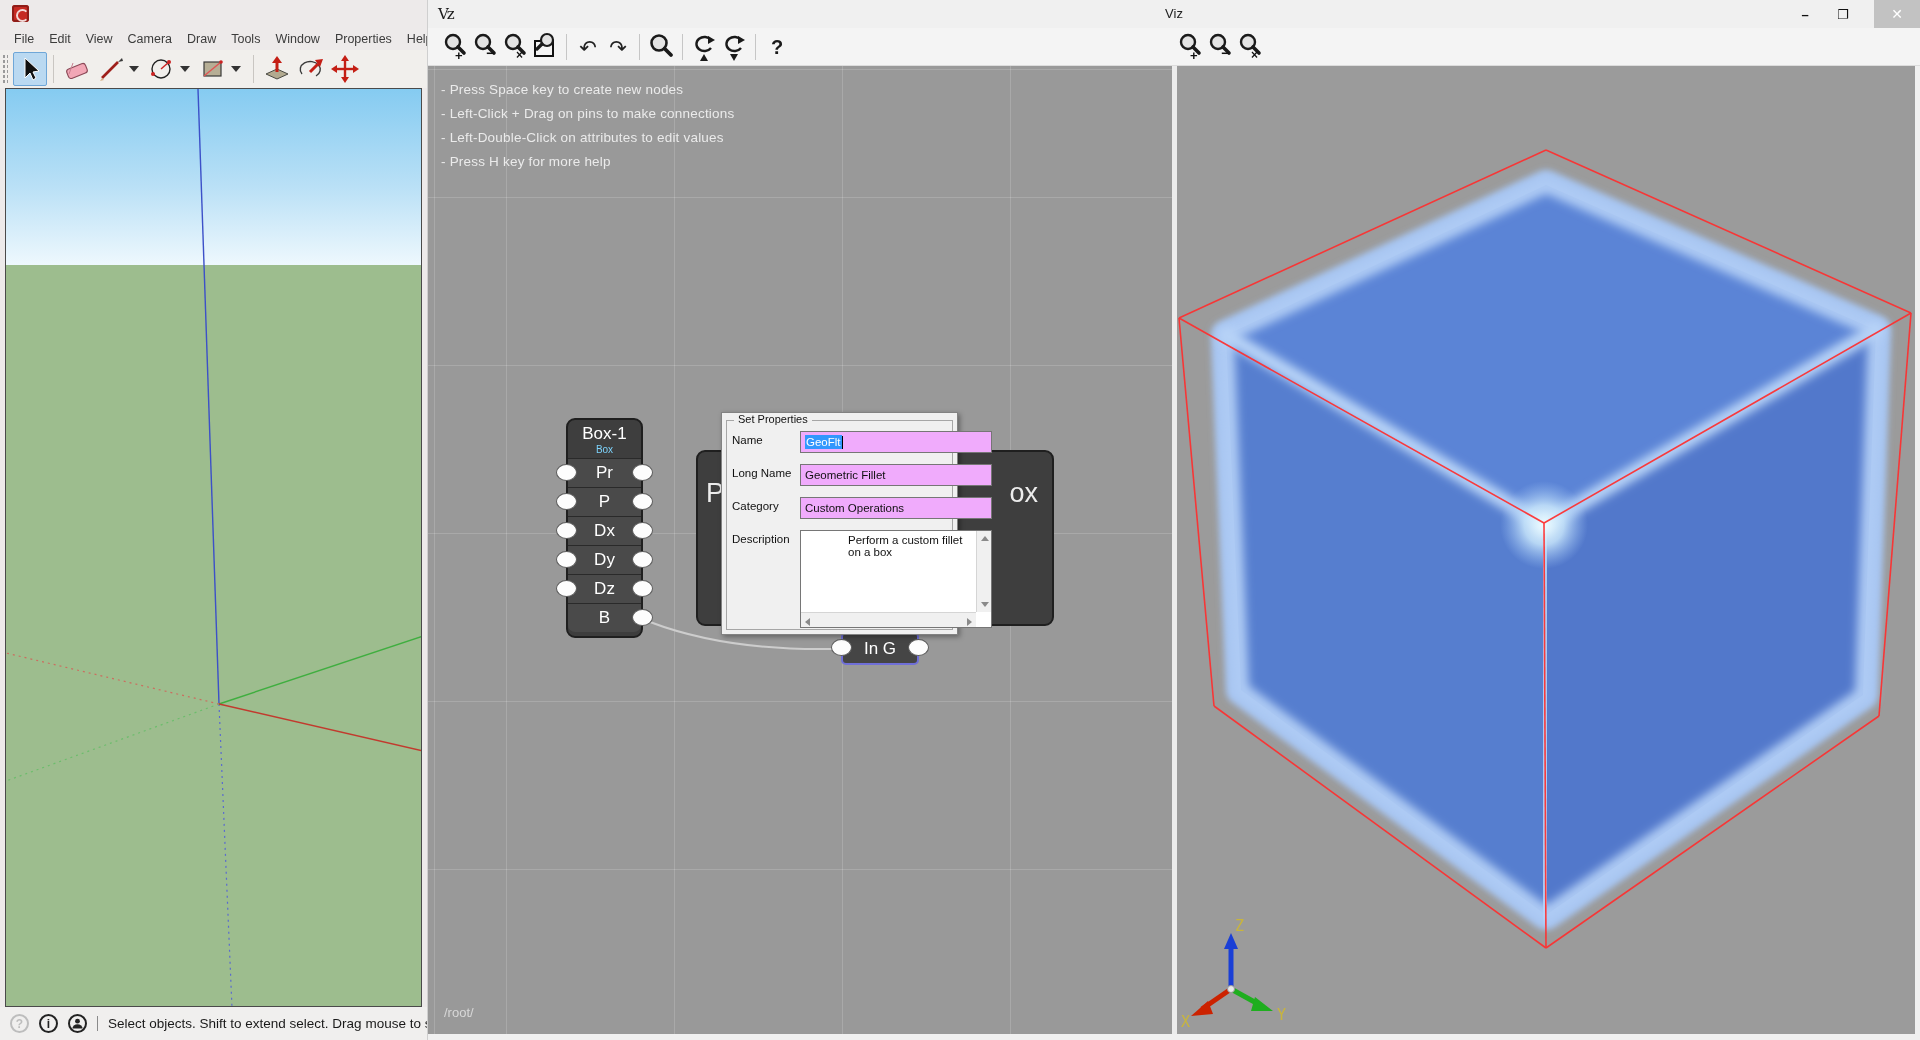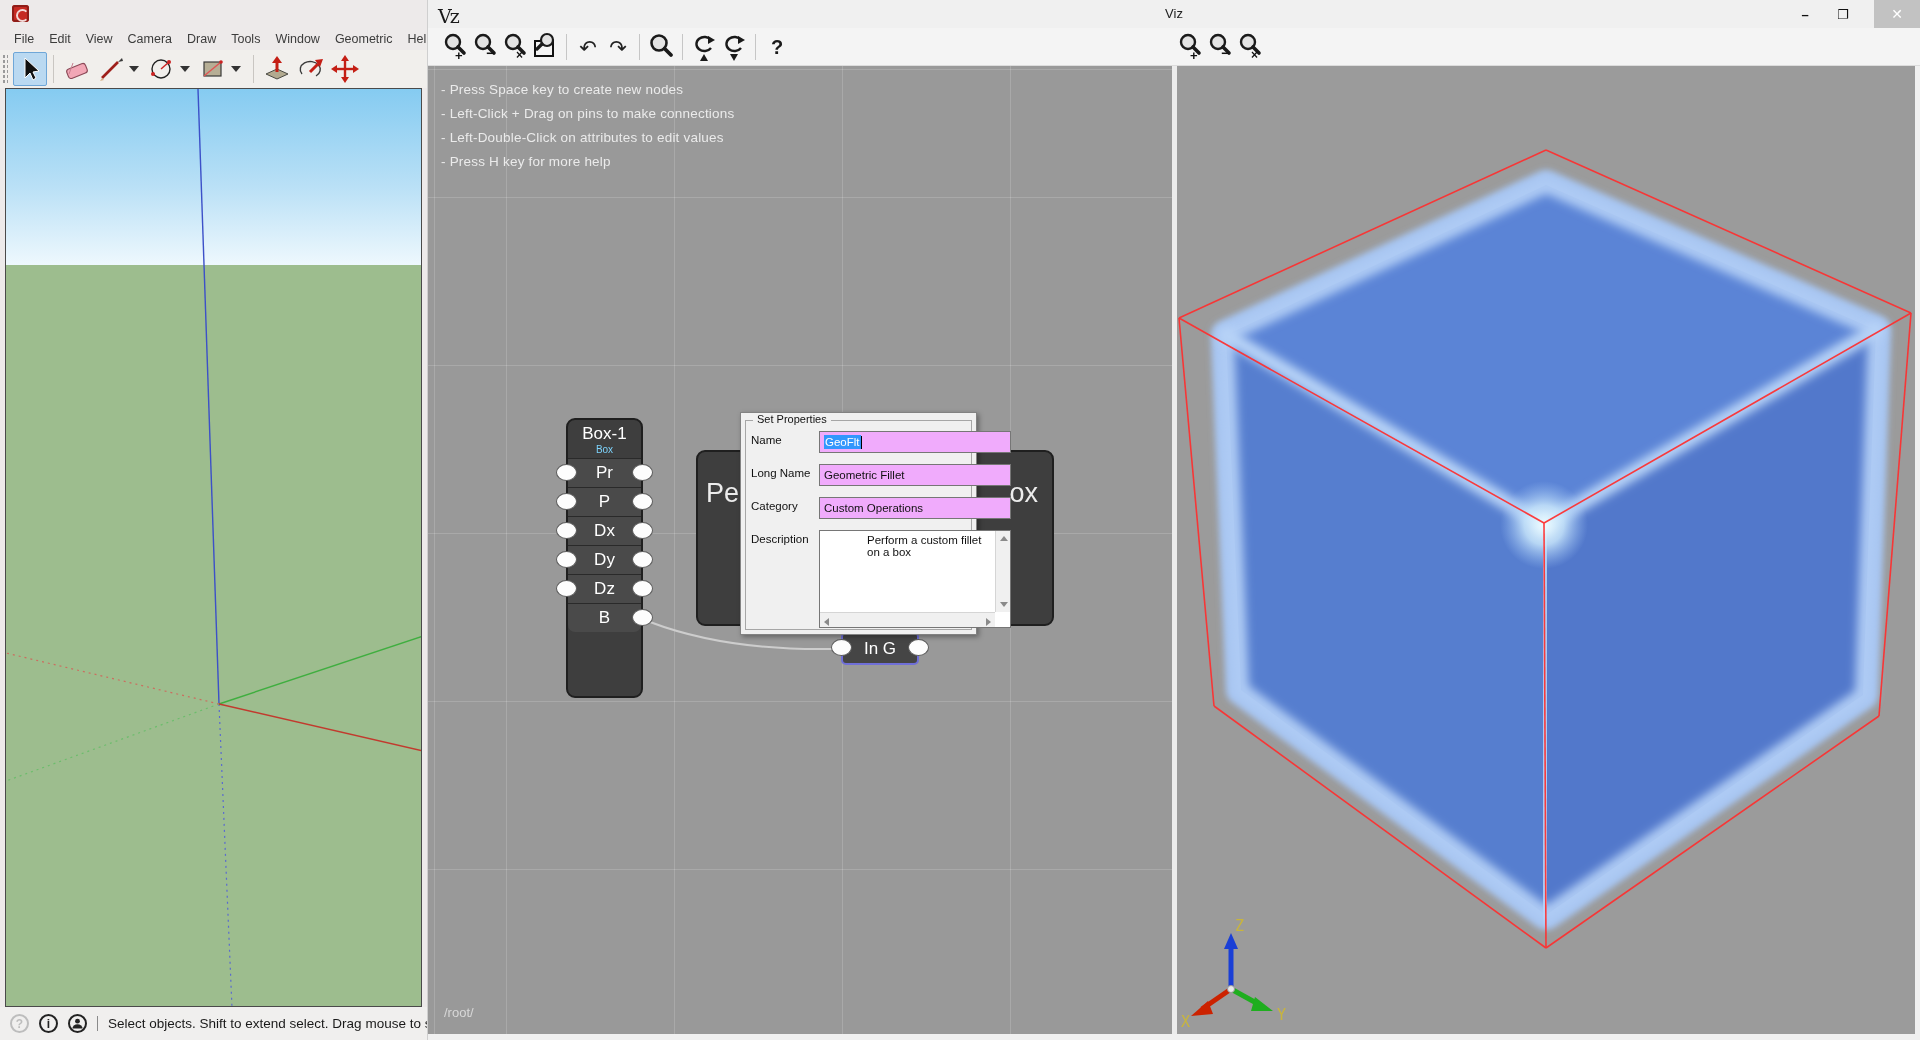--- a/index.html
+++ b/index.html
@@ -25,21 +25,21 @@
   .su-axes { position:absolute; left:0; top:0; }
   .su-statusbar { position:absolute; left:0; top:1007px; width:427px; height:33px; background:#f0efee; display:flex; align-items:center; gap:10px; padding-left:10px; overflow:hidden; white-space:nowrap; }
   .st-ic { width:19px; height:19px; border:2px solid #222; border-radius:50%; display:flex; align-items:center; justify-content:center; font-size:12px; font-weight:bold; color:#222; flex:0 0 auto; }
   .st-ic.dim { border-color:#bdbdbd; color:#bdbdbd; }
   .st-vsep { width:1px; height:15px; background:#8a8a8a; flex:0 0 auto; }
   .st-msg { font-size:13.5px; color:#1a1a1a; }
 
   
   .viz { position:absolute; left:427px; top:0; width:1493px; height:1040px; background:#f0f0f0; border-left:1px solid #cfcfcf; overflow:hidden; }
   .viz-titlebar { position:absolute; left:0; top:0; width:100%; height:28px; background:#f0f0f0; }
-  .viz-logo { position:absolute; left:10px; top:5px; font-family:"DejaVu Serif", serif; font-size:19px; color:#1a1a1a; letter-spacing:-2px; }
+  .viz-logo { position:absolute; left:10px; top:5px; font-family:"DejaVu Serif", serif; font-size:15px; color:#1a1a1a; letter-spacing:-2px; }
   .viz-title { position:absolute; left:0; top:6px; width:100%; text-align:center; font-size:13px; color:#222; }
   .win-btn { position:absolute; top:0; height:28px; width:34px; display:flex; align-items:center; justify-content:center; font-size:13px; color:#111; }
   .btn-min { right:98px; font-weight:bold; }
   .btn-max { right:60px; }
   .btn-close { right:0; width:46px; background:#c2c2c2; color:#fff; font-size:14px; }
   .viz-toolbar { position:absolute; left:0; top:28px; width:100%; height:38px; background:#f4f4f4; border-bottom:1px solid #dcdcdc; }
   .tb-group { position:absolute; top:0; height:38px; display:flex; align-items:center; }
   .tb-left { left:12px; }
   .tb-right { left:747px; }
   .tb-btn { width:30px; height:32px; display:flex; align-items:center; justify-content:center; }
@@ -51,40 +51,40 @@
   
   .node-editor { position:absolute; left:0; top:0; width:744px; height:968px; background:#999999;
     background-image:repeating-linear-gradient(to right, rgba(255,255,255,.16) 0 1px, transparent 1px 168px),
                      repeating-linear-gradient(to bottom, rgba(255,255,255,.16) 0 1px, transparent 1px 168px);
     background-position:78px 131px, 78px 131px; overflow:hidden; }
   .help-lines { position:absolute; left:13px; top:12px; font-size:13.5px; color:rgba(255,255,255,.8); line-height:24px; letter-spacing:.2px; }
   .editor-path { position:absolute; left:16px; bottom:14px; font-size:13px; color:#d8d8d8;margin-top:44px; }
   .wire-layer { position:absolute; left:0; top:0; pointer-events:none; }
 
   .node { position:absolute; background:#3e3e3e; border:2px solid #1f1f1f; border-radius:9px; }
-  .box-node { left:138px; top:352px; width:77px; height:280px; }
+  .box-node { left:138px; top:352px; width:77px; height:220px; }
   .node-title { text-align:center; font-size:17px; color:#fff; padding-top:4px; }
   .node-sub { text-align:center; font-size:10px; color:#7dd3fc; padding-bottom:3px; }
   .node-row { position:relative; height:29px; background:#4a4a4a; border-top:1px solid #2a2a2a; display:flex; align-items:center; justify-content:center; }
   .node-row:last-child { border-radius:0 0 7px 7px; }
   .row-label { font-size:17px; color:#fff; }
   .pin { position:absolute; width:21px; height:17px; background:#fdfdfd; border:1px solid #5a5a5a; border-radius:50%; top:5px; }
   .pin.left { left:-12px; }
   .pin.right { right:-12px; }
 
   .hidden-node { left:268px; top:384px; width:358px; height:176px; }
   .frag { position:absolute; top:26px; font-size:27px; color:#ececec; }
   .frag-left { left:8px; }
   .frag-right { right:14px; }
 
   .ing-node { left:413px; top:566px; width:78px; height:33px; background:#454545; border:2px solid #6f6fd8; border-radius:5px; display:flex; align-items:center; justify-content:center; }
   .ing-node .pin { top:5px; }
 
   
-  .dialog { position:absolute; left:312px; top:346px; width:237px; height:223px; background:#f0f0f0; border:1px solid #828282; box-shadow:2px 2px 5px rgba(0,0,0,.35); z-index:5; }
+  .dialog { position:absolute; left:293px; top:346px; width:237px; height:223px; background:#f0f0f0; border:1px solid #828282; box-shadow:2px 2px 5px rgba(0,0,0,.35); z-index:5; }
   .groupframe { position:absolute; left:4px; top:7px; right:4px; bottom:4px; border:1px solid #a6a6a6; }
   .group-legend { position:absolute; left:12px; top:0; background:#f0f0f0; padding:0 4px; font-size:11px; color:#111; }
   .dlg-label { position:absolute; left:10px; font-size:11.5px; color:#111; }
   .dlg-input { position:absolute; left:78px; width:192px; height:22px; background:#f0abfc; border:1px solid #767676; font-size:11.5px; color:#111; display:flex; align-items:center; padding-left:4px; }
   .sel-text { background:#3297fd; color:#fff; padding:1px 1px; }
   .text-cursor { display:inline-block; width:1px; height:13px; background:#000; vertical-align:middle; }
   .dlg-area { position:absolute; left:78px; top:117px; width:192px; height:98px; background:#fff; border:1px solid #767676; }
   .area-text { position:absolute; left:4px; top:3px; right:18px; font-size:11.5px; color:#111;padding-left:43px; }
   .sbar-v { position:absolute; right:0; top:0; width:15px; bottom:15px; background:#f0f0f0; border-left:1px solid #d5d5d5; }
   .sbar-h { position:absolute; left:0; bottom:0; right:15px; height:15px; background:#f0f0f0; border-top:1px solid #d5d5d5; }
@@ -111,21 +111,21 @@
     </div>
 
     <nav class="su-menubar">
       <span>File</span>
       <span>Edit</span>
       <span>View</span>
       <span>Camera</span>
       <span>Draw</span>
       <span>Tools</span>
       <span>Window</span>
-      <span>Geometric</span>
+      <span>Properties</span>
       <span>Help</span>
     </nav>
 
     <div class="su-toolbar">
       <span class="su-grip"></span>
       <button class="su-tool active">
         <svg width="28" height="28" viewBox="0 0 28 28">
           <polygon points="9,3 9,23 14,18 17,25 20,23 17,17 23,16" fill="#111" stroke="#fff" stroke-width="1"></polygon>
         </svg>
       </button>

